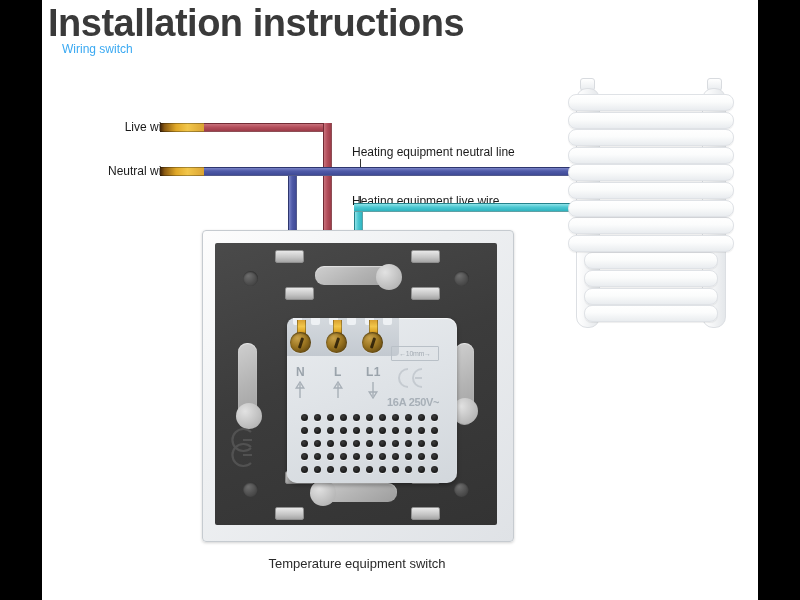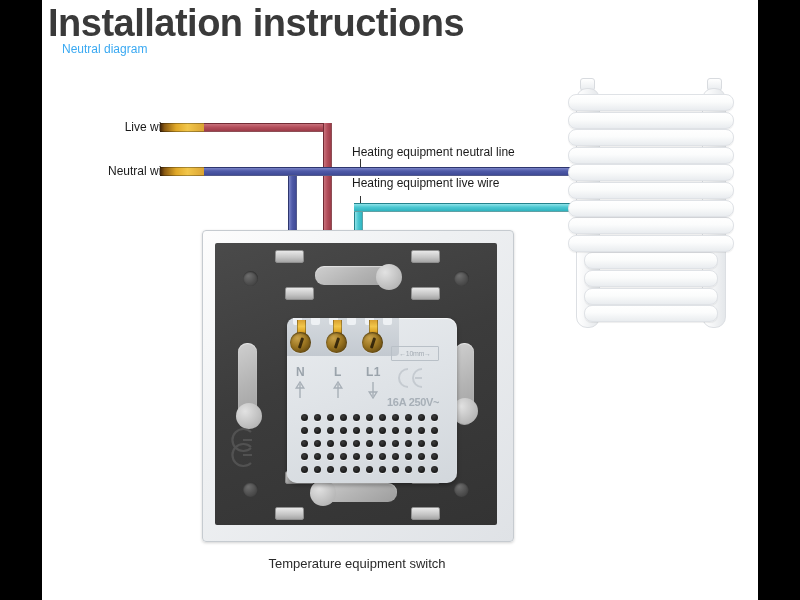--- a/index.html
+++ b/index.html
@@ -169,29 +169,29 @@
 <body>
 
 <div id="stage">
 
   <div class="bar" id="bar-left"></div>
   <div class="bar" id="bar-right"></div>
 
   <div id="canvas">
 
     <div id="title">Installation instructions</div>
-    <div id="subtitle">Neutral diagram</div>
+    <div id="subtitle">Wiring switch</div>
 
     <div class="lbl right" style="left:10px;top:120px;width:120px;">Live wire</div>
     <div class="lbl right" style="left:10px;top:164px;width:120px;">Neutral wire</div>
 
     <div class="lbl" style="left:310px;top:145px;">Heating equipment neutral line</div>
     <div class="tick" style="left:318px;top:159px;height:12px;"></div>
 
-    <div class="lbl" style="left:310px;top:176px;">Heating equipment live wire</div>
+    <div class="lbl" style="left:310px;top:194px;">Heating equipment live wire</div>
     <div class="tick" style="left:318px;top:196px;height:9px;"></div>
 
     <div class="copper" style="left:118px;top:123px;width:46px;"></div>
     <div class="wire wire-h red" style="left:162px;top:123px;width:126px;"></div>
     <div class="wire wire-v red-v" style="left:281px;top:123px;height:192px;"></div>
 
     <div class="copper" style="left:118px;top:167px;width:46px;"></div>
     <div class="wire wire-h blue" style="left:162px;top:167px;width:90px;"></div>
     <div class="wire wire-v blue-v" style="left:246px;top:167px;height:148px;"></div>
 

